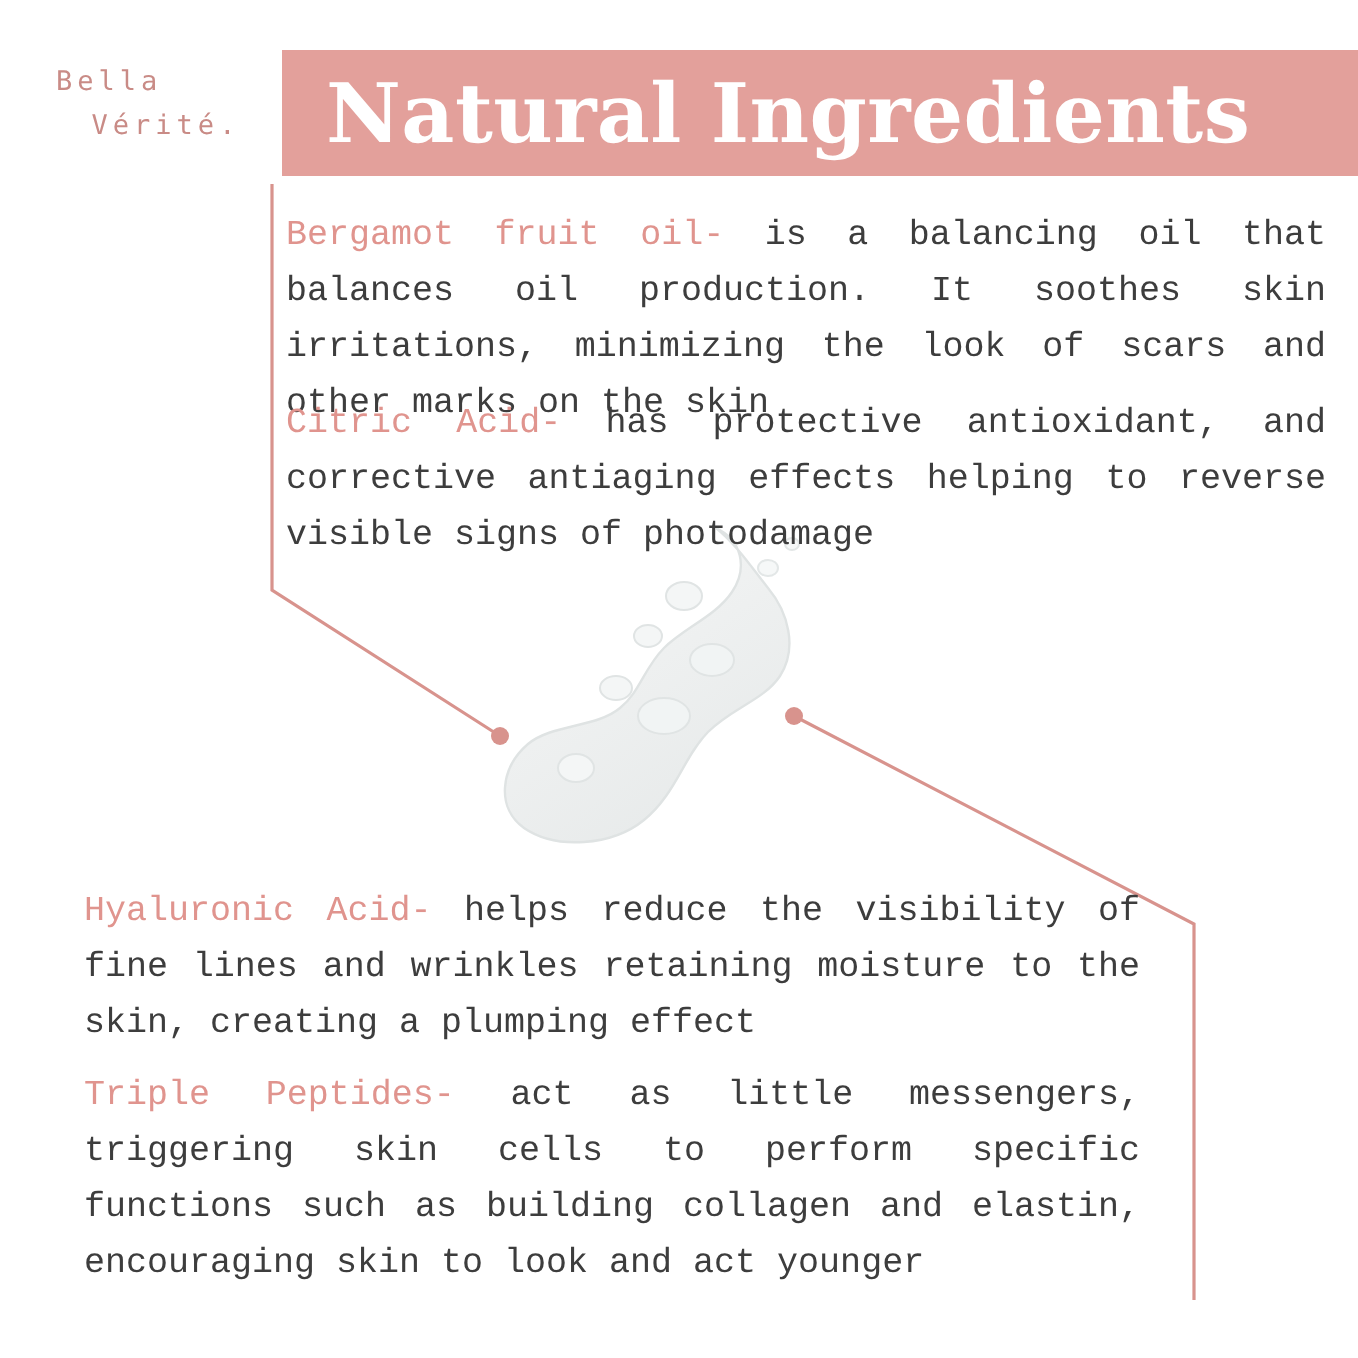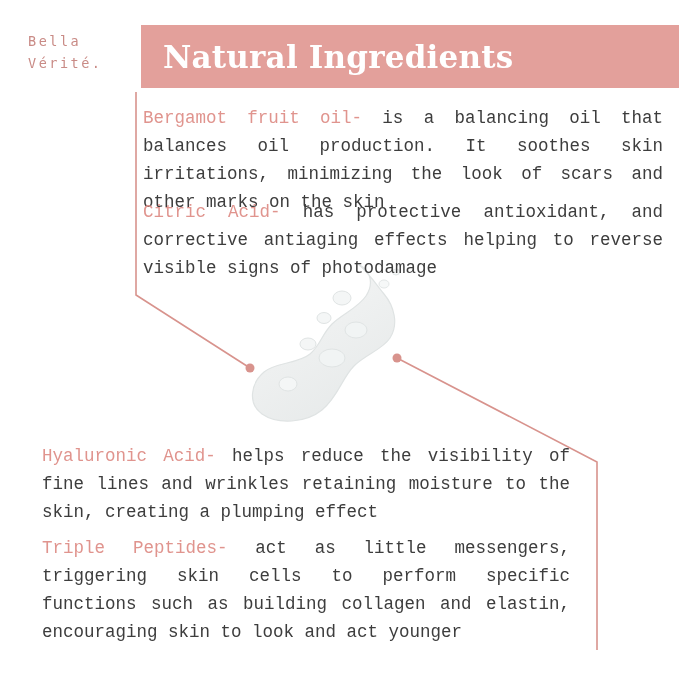--- a/index.html
+++ b/index.html
@@ -27,38 +27,38 @@
     top: 30px;
     width: 110px;
     color: #c98b86;
     font-family: "DejaVu Sans Mono", monospace;
     font-size: 13.5px;
     letter-spacing: 2.5px;
     line-height: 22px;
     text-align: left;
   }
   .brand .l1 { display: block; }
-  .brand .l2 { display: block; }
+  .brand .l2 { display: block; text-align: center; }
 
   
   .banner {
     position: absolute;
     left: 141px;
     top: 25px;
     width: 538px;
     height: 63px;
     background: #e3a09b;
     display: flex;
     align-items: center;
   }
   .banner-title {
     color: #ffffff;
     font-family: "DejaVu Serif", serif;
     font-weight: bold;
-    font-size: 31px;
+    font-size: 41px;
     letter-spacing: 0.2px;
     padding-left: 22px;
     white-space: nowrap;
   }
 
   
   .lines {
     position: absolute;
     left: 0;
     top: 0;

